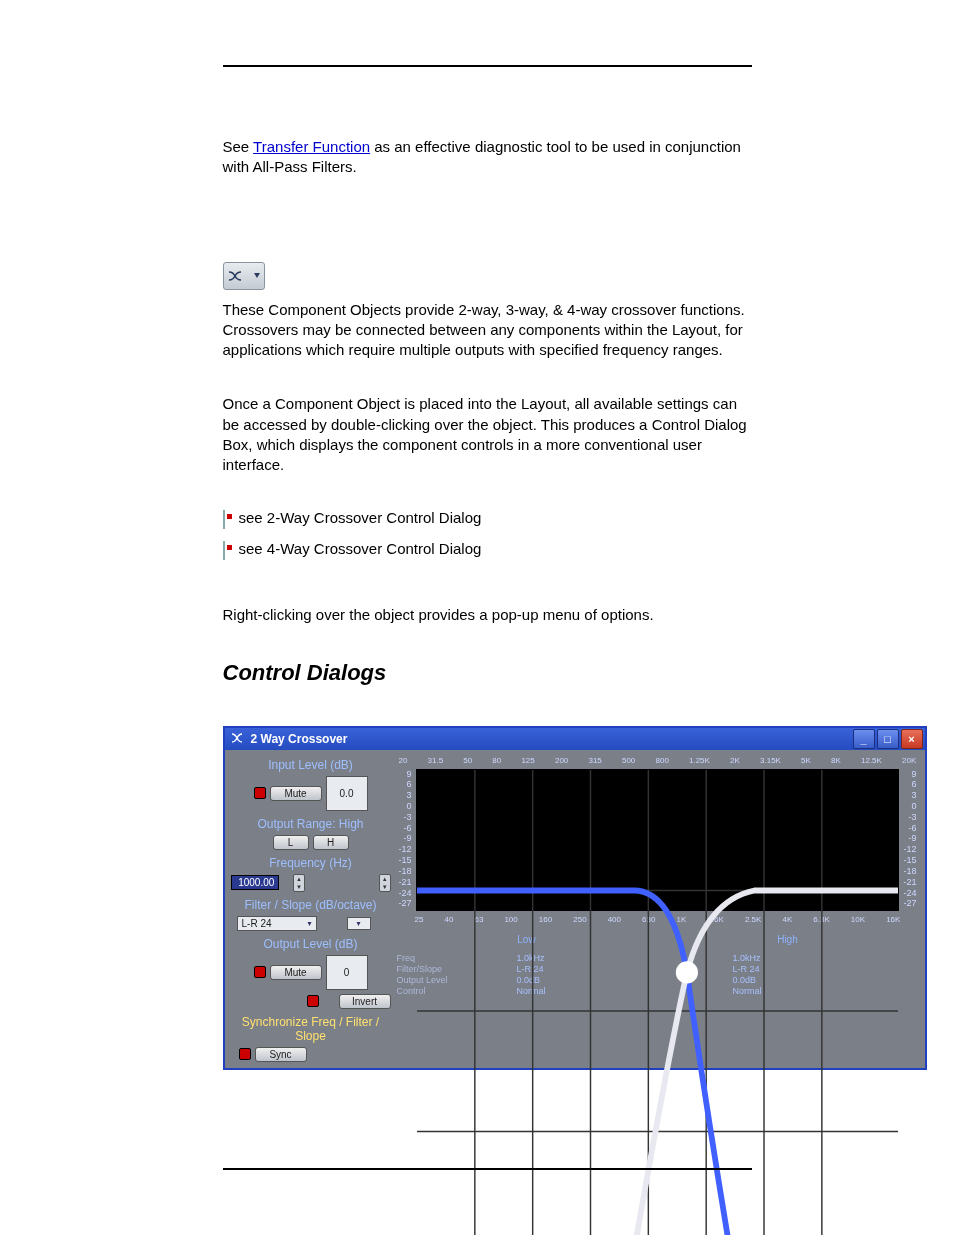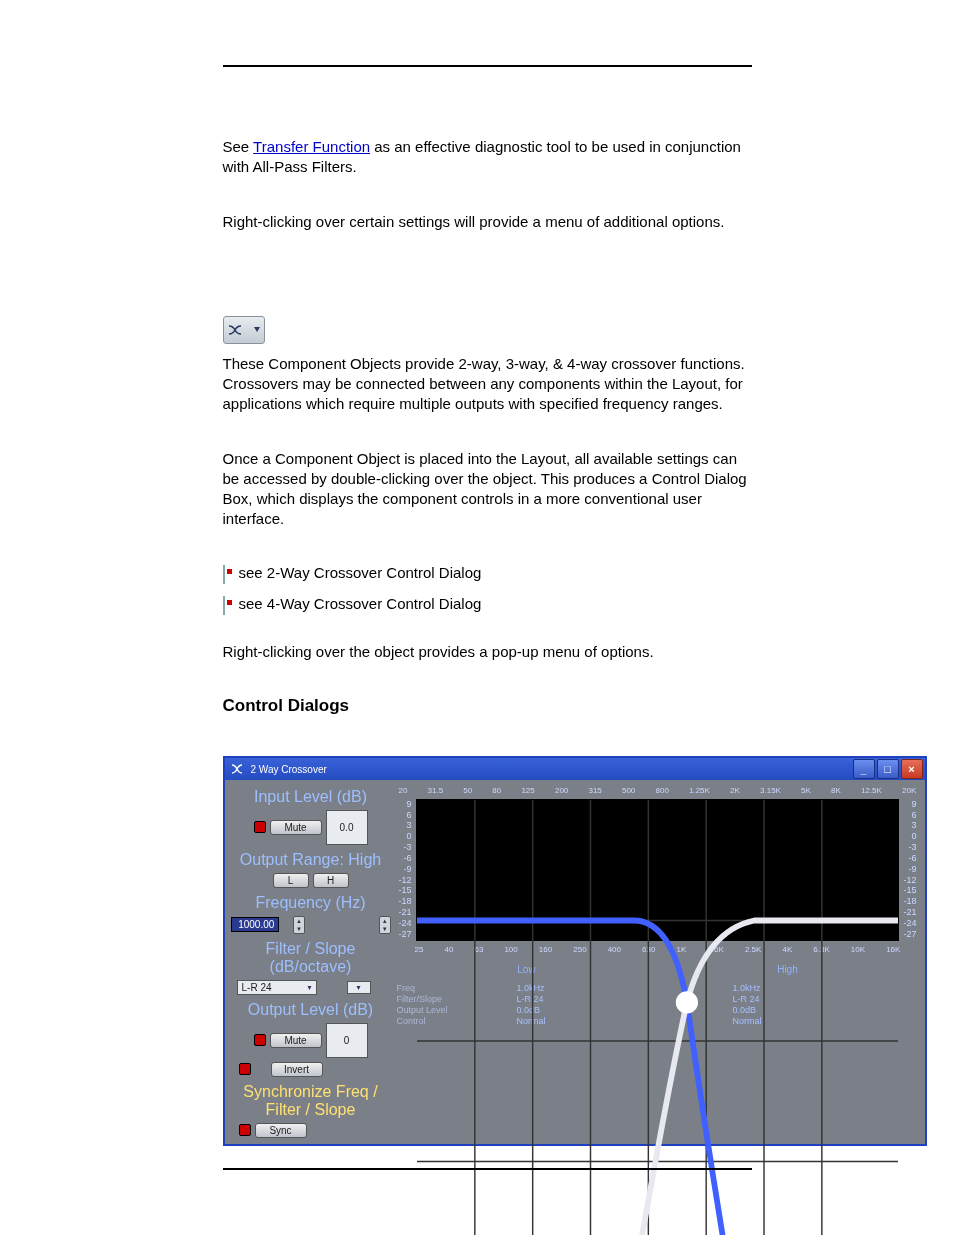--- a/index.html
+++ b/index.html
@@ -72,44 +72,45 @@
     content:"";
     position:absolute;
     top:3px;left:3px;width:5px;height:5px;
     background:#c00;
   }
   .see-line {
     margin-bottom: 14px;
   }
   .section-heading {
     font-weight: bold;
-    font-size: 17px;
+    font-size: 22px;
     margin: 30px 0 40px 0;
+    font-style: italic;
   }
   
   .dlg-wrap {
     width: 700px;
     border: 2px solid #2040c0;
     box-shadow: 0 0 0 1px #000 inset;
     font-family: Tahoma, Arial, sans-serif;
     font-size: 10px;
     color: #c8d4ff;
     background: #7a7f88;
   }
   .titlebar {
     height: 22px;
     background: linear-gradient(#3a62d8,#244bc0);
     display:flex;
     align-items:center;
     justify-content:space-between;
     padding:0 2px 0 6px;
   }
   .titlebar-left {
-    display:flex;align-items:flex-end;gap:6px;
-    color:#fff;font-weight:normal;font-size:10px;
+    display:flex;align-items:flex-start;gap:6px;
+    color:#fff;font-weight:bold;font-size:12px;
   }
   .titlebar-left svg{display:block}
   .win-btns {display:flex;gap:2px}
   .win-btn {
     width:20px;height:18px;
     background: linear-gradient(#6b8ef0,#3a5cc8);
     border:1px solid #1a2f80;
     border-radius:2px;
     display:flex;align-items:center;justify-content:center;
     color:#fff;font-size:11px;font-weight:bold;
@@ -121,21 +122,21 @@
     padding:6px;
     gap:6px;
   }
   .left-panel {
     width:160px;
     display:flex;flex-direction:column;gap:4px;
   }
   .panel-label {
     color:#9ebfff;
     text-align:center;
-    font-size:16px;
+    font-size:12px;
     margin-top:2px;
   }
   .panel-label-yellow {
     color:#ffe070;
   }
   .row {display:flex;justify-content:center;gap:4px;align-items:center;}
   .red-dot{width:10px;height:10px;background:#c00;border:1px solid #000;border-radius:2px;}
   .btn {
     background:linear-gradient(#f0f0f0,#c0c4cc);
     border:1px solid #555;
@@ -206,42 +207,41 @@
 </head>
 <body>
 
 <div class="page">
   <div class="top-rule"></div>
 
   <p class="para">
     <span>See </span><a href="#" class="link">Transfer Function</a><span> as an effective diagnostic tool to be used in conjunction with All-Pass Filters.</span>
   </p>
 
-  <p class="para">Right-clicking over certain settings will provide a menu of additional options.</p>
 
   <div style="height:50px"></div>
 
   <div class="tool-icon-block">
     <svg width="18" height="14" viewBox="0 0 18 14">
       <path d="M1 3 Q5 3 7 7 Q9 11 13 11" stroke="#2a3a60" stroke-width="1.6" fill="none"></path>
       <path d="M1 11 Q5 11 7 7 Q9 3 13 3" stroke="#2a3a60" stroke-width="1.6" fill="none"></path>
     </svg>
     <svg width="6" height="6" viewBox="0 0 6 6">
       <path d="M0 0 L6 0 L3 5 Z" fill="#2a3a60"></path>
     </svg>
   </div>
 
   <p class="para">These Component Objects provide 2-way, 3-way, &amp; 4-way crossover functions. Crossovers may be connected between any components within the Layout, for applications which require multiple outputs with specified frequency ranges.</p>
 
   <p class="para">Once a Component Object is placed into the Layout, all available settings can be accessed by double-clicking over the object. This produces a Control Dialog Box, which displays the component controls in a more conventional user interface.</p>
 
   <div class="see-line">
     <span class="mini-icon"><span class="mini-icon-inner"></span></span><span>see 2-Way Crossover Control Dialog</span>
   </div>
-  <div class="see-line" style="margin-bottom:30px">
+  <div class="see-line" style="margin-bottom:48px">
     <span class="mini-icon"><span class="mini-icon-inner"></span></span><span>see 4-Way Crossover Control Dialog</span>
   </div>
 
   <p class="para">Right-clicking over the object provides a pop-up menu of options.</p>
 
   <div class="section-heading">Control Dialogs</div>
 
   
   <div class="dlg-wrap">
     <div class="titlebar">
@@ -299,21 +299,21 @@
             <span class="select-arrow">▾</span>
           </div>
         </div>
 
         <div class="panel-label">Output Level (dB)</div>
         <div class="row">
           <span class="red-dot"></span>
           <span class="btn">Mute</span>
           <span class="val-box">0</span>
         </div>
-        <div class="row" style="justify-content:flex-start;padding-left:8px;gap:20px">
+        <div class="row" style="justify-content:flex-end;padding-left:8px;gap:20px">
           <span class="red-dot"></span>
           <span class="btn">Invert</span>
         </div>
 
         <div class="panel-label panel-label-yellow">Synchronize Freq / Filter / Slope</div>
         <div class="row" style="justify-content:flex-start;padding-left:8px;gap:4px">
           <span class="red-dot"></span>
           <span class="btn">Sync</span>
         </div>
       </div>

